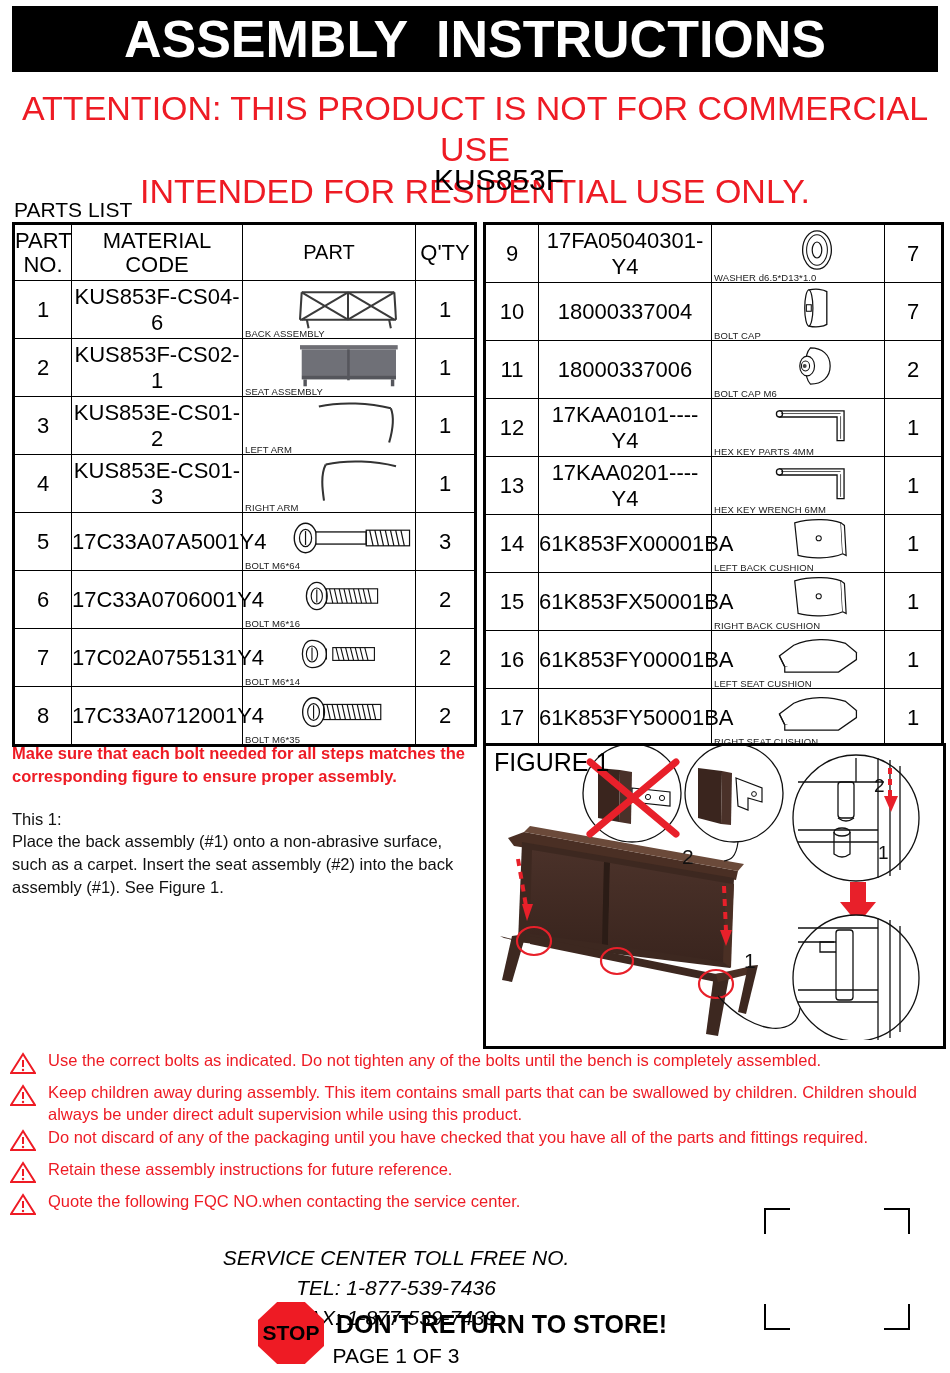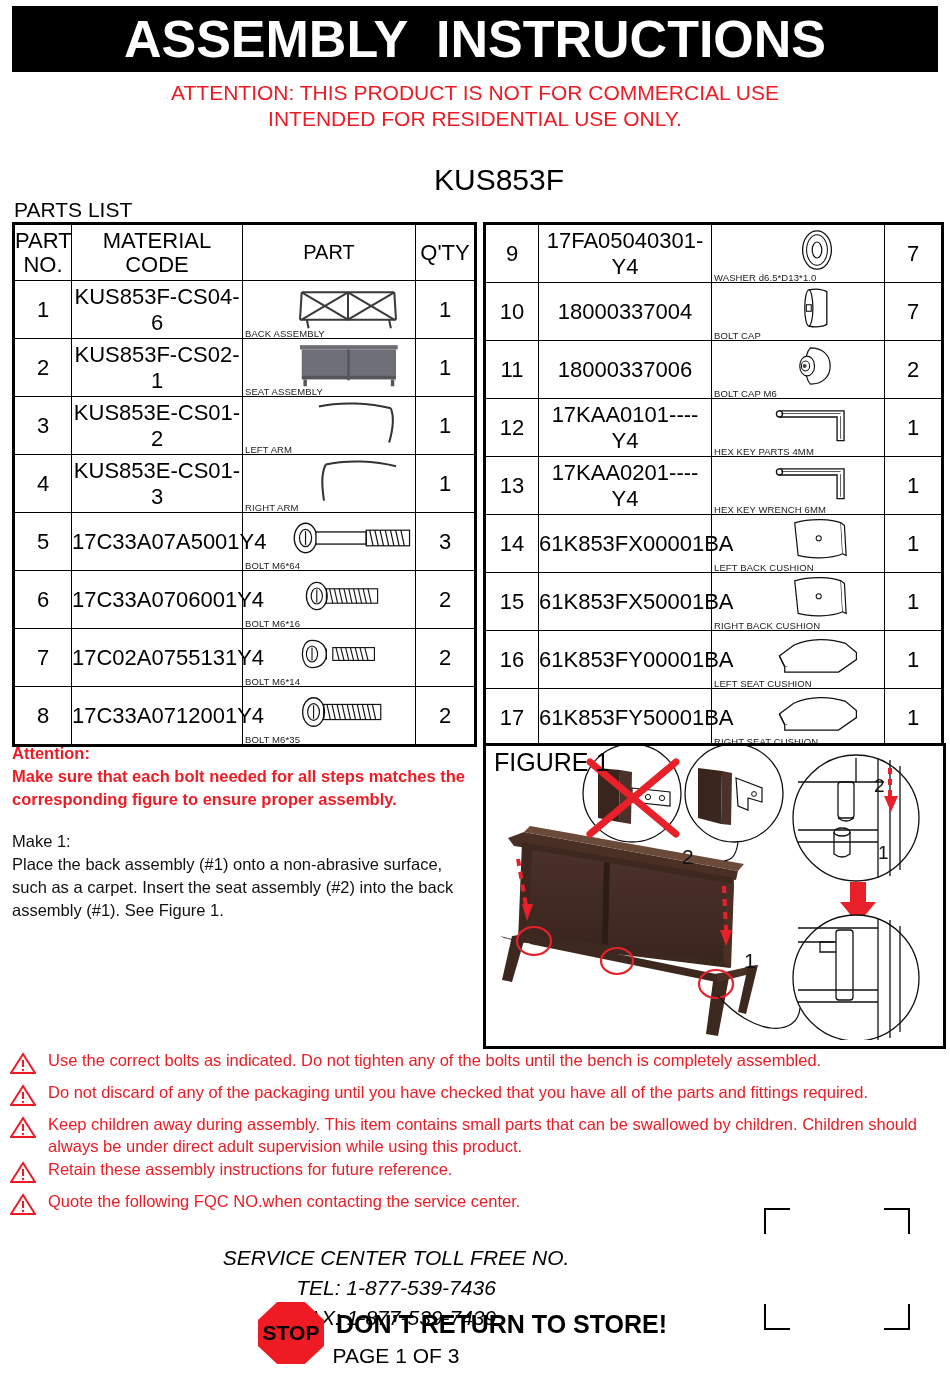--- a/index.html
+++ b/index.html
@@ -20,22 +20,22 @@
     background:#000;color:#fff;
     display:flex;align-items:center;justify-content:center;
   }
   .titlebar .t{
     font-size:52px;font-weight:bold;letter-spacing:0px;white-space:pre;
     line-height:1;
   }
 
   
   .attn{
-    position:absolute;left:0;top:80px;width:950px;
-    text-align:center;color:#ee1b24;font-size:21px;line-height:1.22;
+    position:absolute;left:0;top:88px;width:950px;
+    text-align:center;color:#ee1b24;font-size:34px;line-height:1.22;
   }
 
   
   .model{
     position:absolute;left:0;top:163px;width:950px;text-align:center;
     font-size:30px;
     margin-left:24px;
   }
 
   
@@ -489,23 +489,22 @@
               </div>
               <div class="partname">RIGHT SEAT CUSHION</div>
             </div>
           </td>
           <td class="c-qty">1</td>
         </tr>
       </tbody>
   </table>
 
   <div class="instr">
-    <div class="red">Attention:</div>
     <div class="red">Make sure that each bolt needed for all steps matches the corresponding figure to ensure proper assembly.</div>
-    <div class="blk">Make 1:</div>
+    <div class="blk">This 1:</div>
     <div class="blk" style="margin-top:0">Place the back assembly (#1) onto a non-abrasive surface, such as a carpet. Insert the seat assembly (#2) into the back assembly (#1). See Figure 1.</div>
   </div>
 
   <div class="figbox">
     <svg width="451" height="294" viewBox="0 0 451 294">
       <defs>
         <linearGradient id="mesh" x1="0" y1="0" x2="0" y2="1">
           <stop offset="0" stop-color="#4a3129"></stop>
           <stop offset="1" stop-color="#3a251e"></stop>
         </linearGradient>
@@ -632,29 +631,29 @@
             <circle cx="13" cy="18" r="1.2" fill="#ee1b24"></circle>
           </svg></div>
         <div class="txt">Use the correct bolts as indicated. Do not tighten any of the bolts until the bench is completely assembled.</div>
       </div>
       <div class="warnrow">
         <div class="ico"><svg width="26" height="23" viewBox="0 0 26 23">
             <polygon points="13,2 25,21 1,21" fill="none" stroke="#ee1b24" stroke-width="2"></polygon>
             <path d="M13,8 L13,15" stroke="#ee1b24" stroke-width="2"></path>
             <circle cx="13" cy="18" r="1.2" fill="#ee1b24"></circle>
           </svg></div>
-        <div class="txt">Do not discard of any of the packaging until you have checked that you have all of the parts and fittings required.</div>
+        <div class="txt">Keep children away during assembly. This item contains small parts that can be swallowed by children. Children should always be under direct adult supervision while using this product.</div>
       </div>
       <div class="warnrow">
         <div class="ico"><svg width="26" height="23" viewBox="0 0 26 23">
             <polygon points="13,2 25,21 1,21" fill="none" stroke="#ee1b24" stroke-width="2"></polygon>
             <path d="M13,8 L13,15" stroke="#ee1b24" stroke-width="2"></path>
             <circle cx="13" cy="18" r="1.2" fill="#ee1b24"></circle>
           </svg></div>
-        <div class="txt">Keep children away during assembly. This item contains small parts that can be swallowed by children. Children should always be under direct adult supervision while using this product.</div>
+        <div class="txt">Do not discard of any of the packaging until you have checked that you have all of the parts and fittings required.</div>
       </div>
       <div class="warnrow">
         <div class="ico"><svg width="26" height="23" viewBox="0 0 26 23">
             <polygon points="13,2 25,21 1,21" fill="none" stroke="#ee1b24" stroke-width="2"></polygon>
             <path d="M13,8 L13,15" stroke="#ee1b24" stroke-width="2"></path>
             <circle cx="13" cy="18" r="1.2" fill="#ee1b24"></circle>
           </svg></div>
         <div class="txt">Retain these assembly instructions for future reference.</div>
       </div>
       <div class="warnrow">

